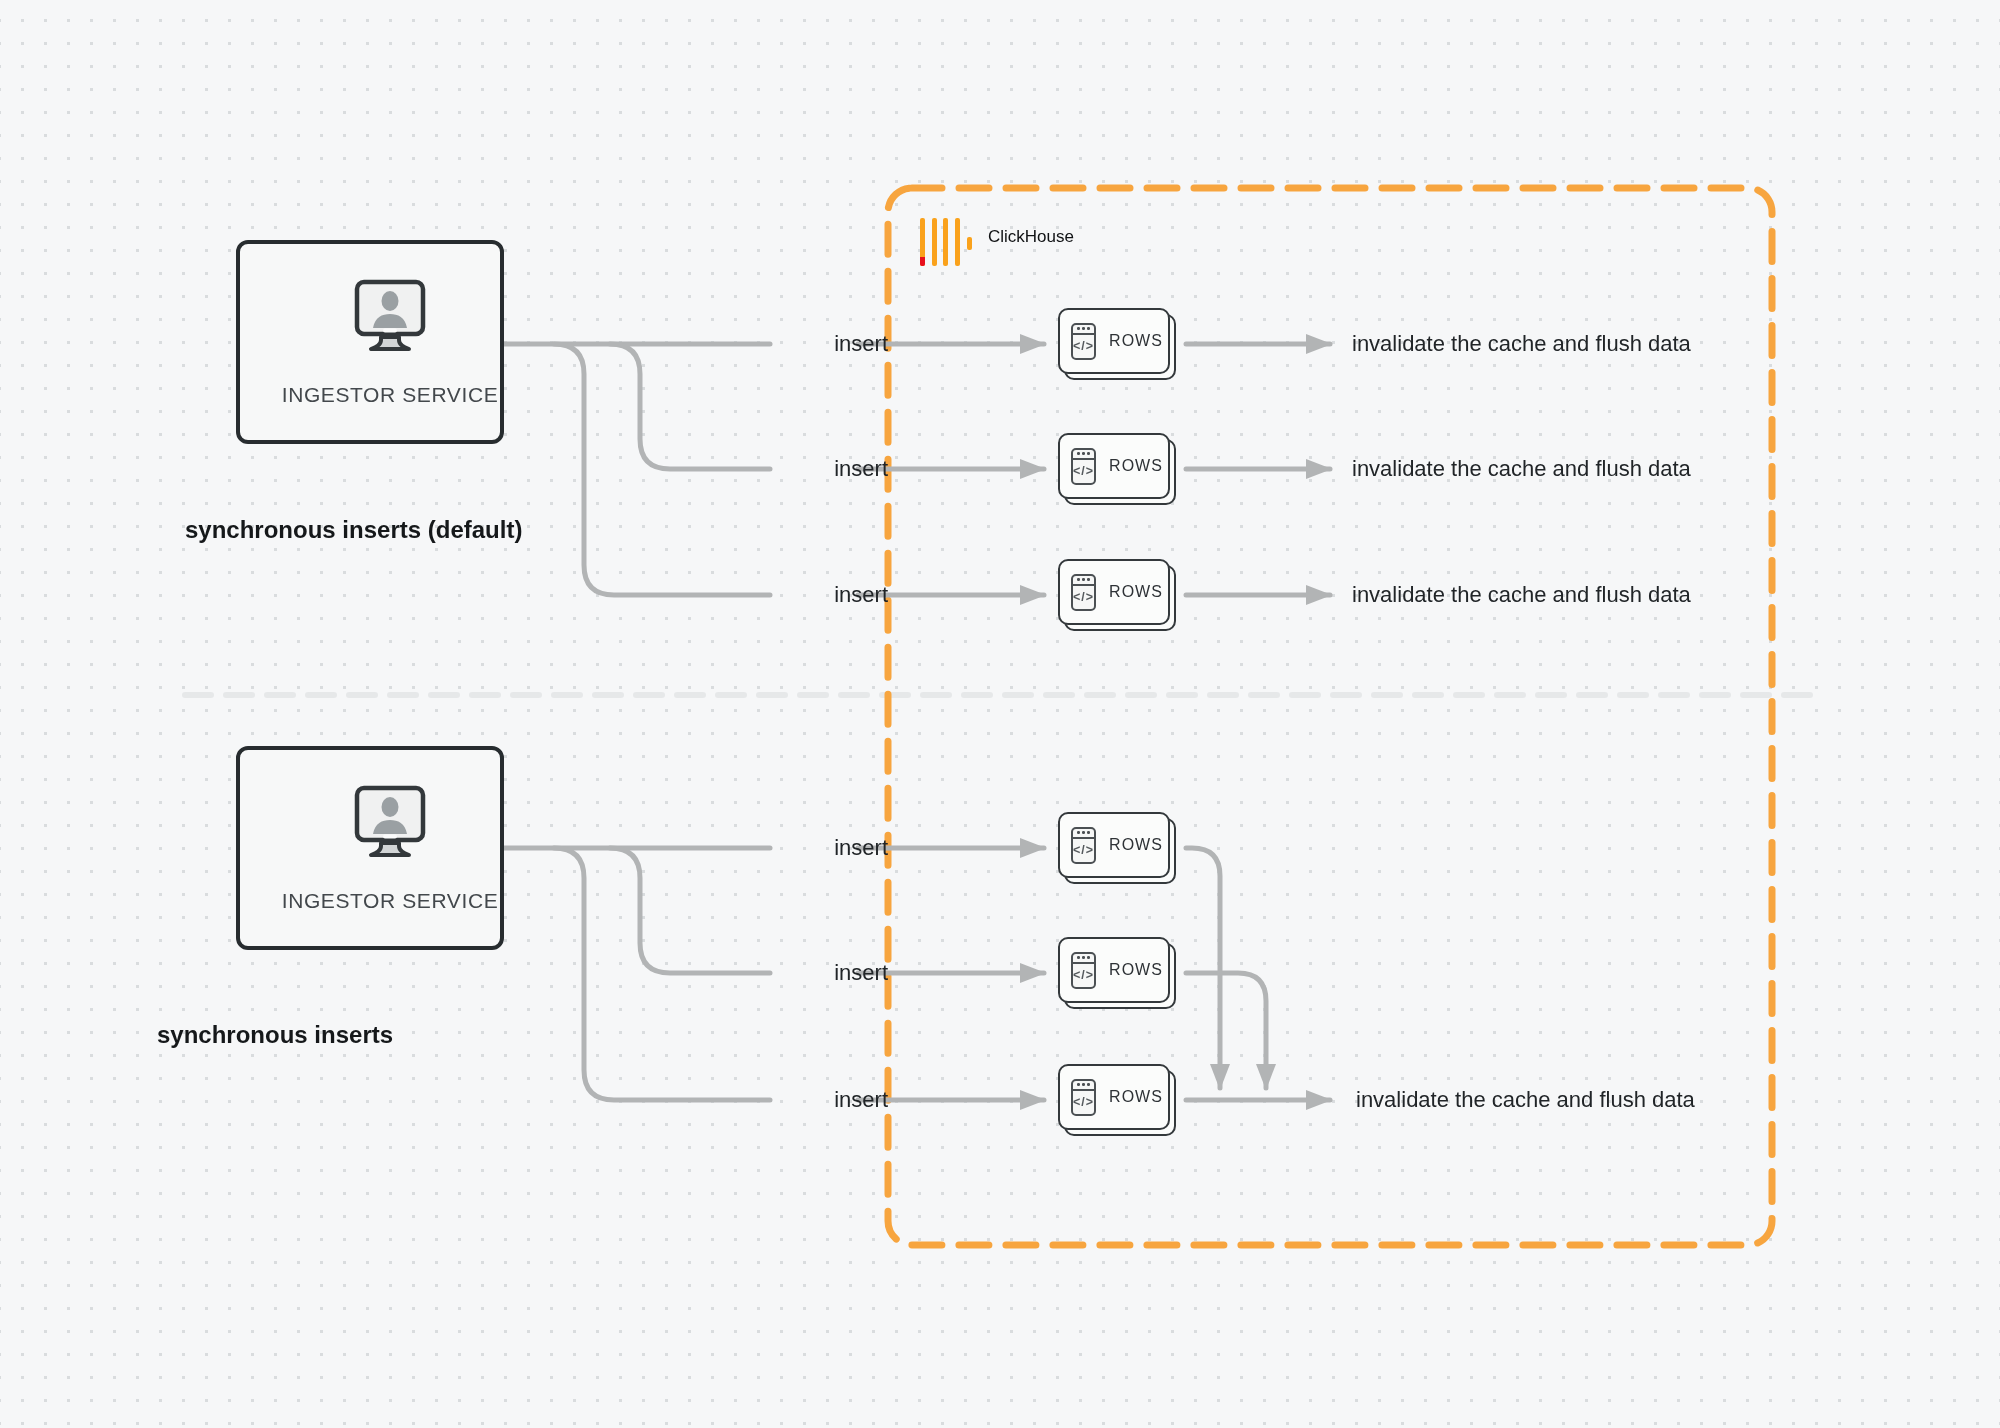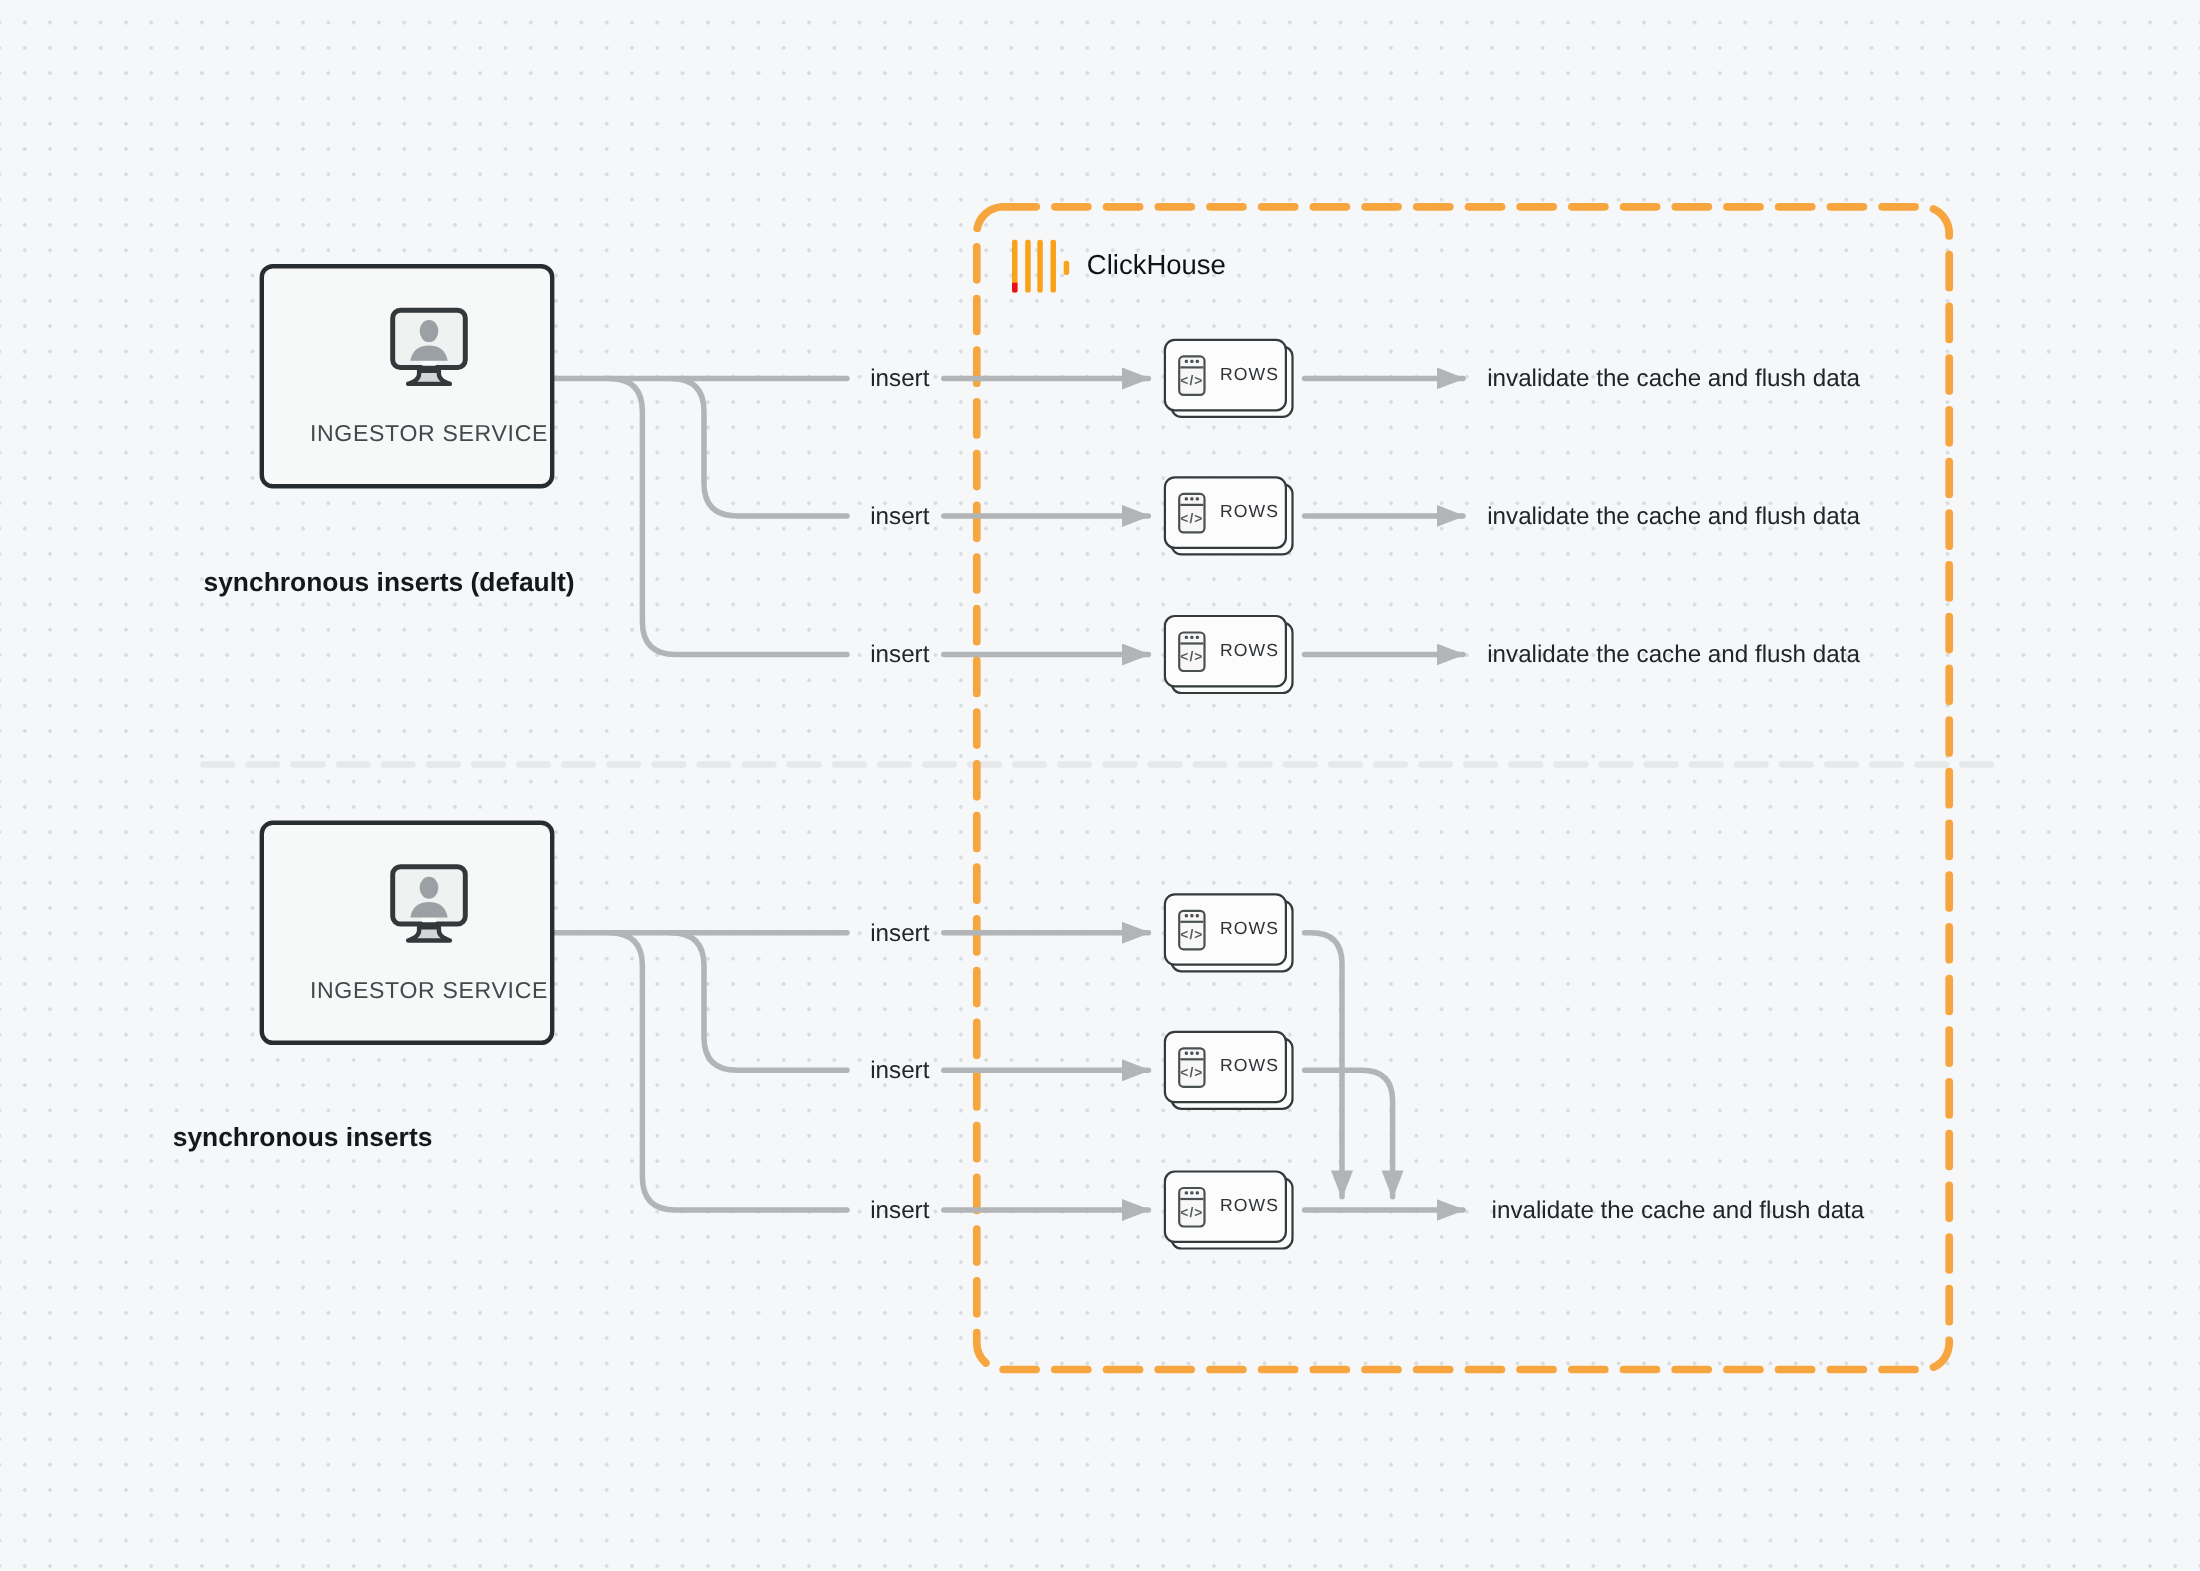--- a/index.html
+++ b/index.html
@@ -19,32 +19,32 @@
     display:flex;flex-direction:column;align-items:center;justify-content:center;gap:14px;padding-left:40px;
   }
   .ingestor-label{font-size:21px;color:#43484c;letter-spacing:.6px;}
   .monitor-svg{width:102px;height:92px;display:block;}
 
   
   .caption{position:absolute;font-size:24px;font-weight:bold;color:#15181a;text-align:left;width:420px;}
 
   
   .lbl{position:absolute;font-size:22px;color:#212528;line-height:28px;white-space:nowrap;text-align:right;}
-  .insert-lbl{width:140px;text-align:center;}
+  .insert-lbl{width:140px;}
 
   
   .ch-logo{position:absolute;left:920px;top:218px;width:54px;height:48px;}
   .ch-bar{position:absolute;top:0;width:5px;height:48px;border-radius:2px;background:var(--logo-yellow);}
   .ch-bar.b1{left:0;}
   .ch-bar.b2{left:12px;}
   .ch-bar.b3{left:23px;}
   .ch-bar.b4{left:35px;}
   .ch-bar.short{left:47px;top:19px;height:13px;}
   .ch-red{position:absolute;left:0;bottom:0;width:5px;height:9px;border-radius:0 0 2px 2px;background:var(--logo-red);}
-  .ch-label{position:absolute;left:988px;top:227px;font-size:25px;font-weight:500;color:#101214;}
+  .ch-label{position:absolute;left:988px;top:227px;font-size:17px;font-weight:500;color:#101214;}
 
   
   .rows-card{position:absolute;width:118px;height:72px;}
   .card-back,.card-front{
     position:absolute;box-sizing:border-box;width:112px;height:66px;
     background:#fbfcfb;border:2.5px solid #34393c;border-radius:10px;
   }
   .card-back{left:6px;top:6px;}
   .card-front{left:0;top:0;display:flex;align-items:center;padding:0 11px;gap:13px;}
   .browser-icon{box-sizing:border-box;width:44px;height:37px;border:2px solid #4b5053;border-radius:5px;background:#f6f7f6;}

